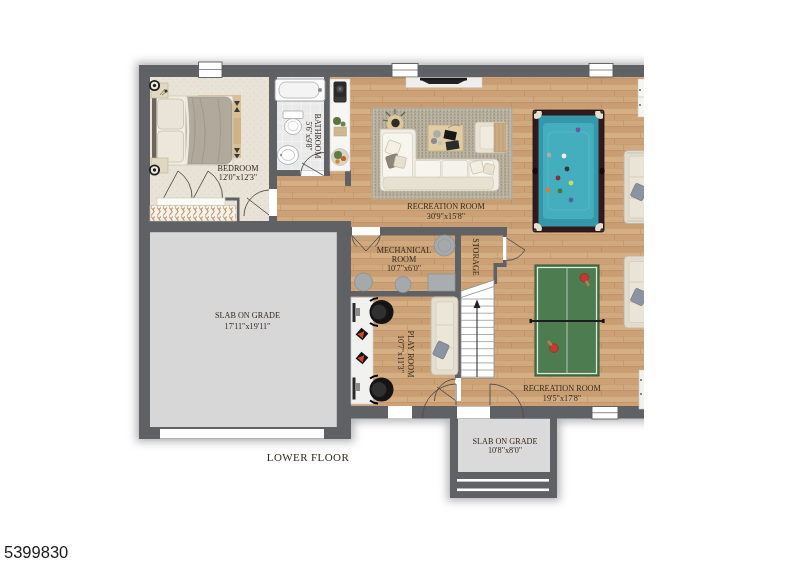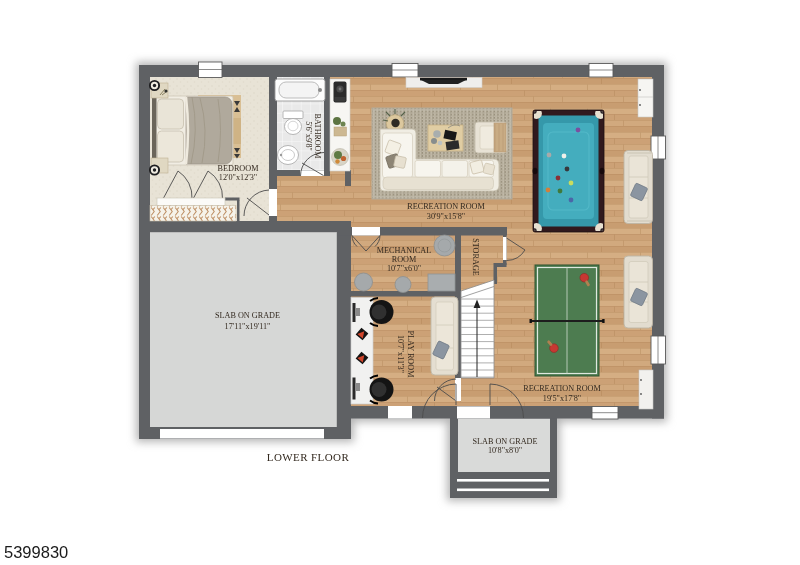--- a/index.html
+++ b/index.html
@@ -1,16 +1,16 @@
 <!DOCTYPE html>
 <html><head>
 <meta charset="utf-8">
 <style>
 html,body{margin:0;padding:0;background:#ffffff;}
-#wrap{position:relative;width:800px;height:565px;background:#be185d;overflow:hidden;}
+#wrap{position:relative;width:644px;height:565px;background:#be185d;overflow:hidden;}
 svg{display:block;}
 text{font-family:"Liberation Serif",serif;fill:#33291f;}
 .num{font-family:"Liberation Sans",sans-serif;fill:#1a1a1a;}
 </style>
 </head>
 <body>
 <div id="wrap">
 <svg width="800" height="565" viewBox="0 0 800 565">
 <defs>
 <pattern id="wd" width="90" height="24" patternUnits="userSpaceOnUse">

